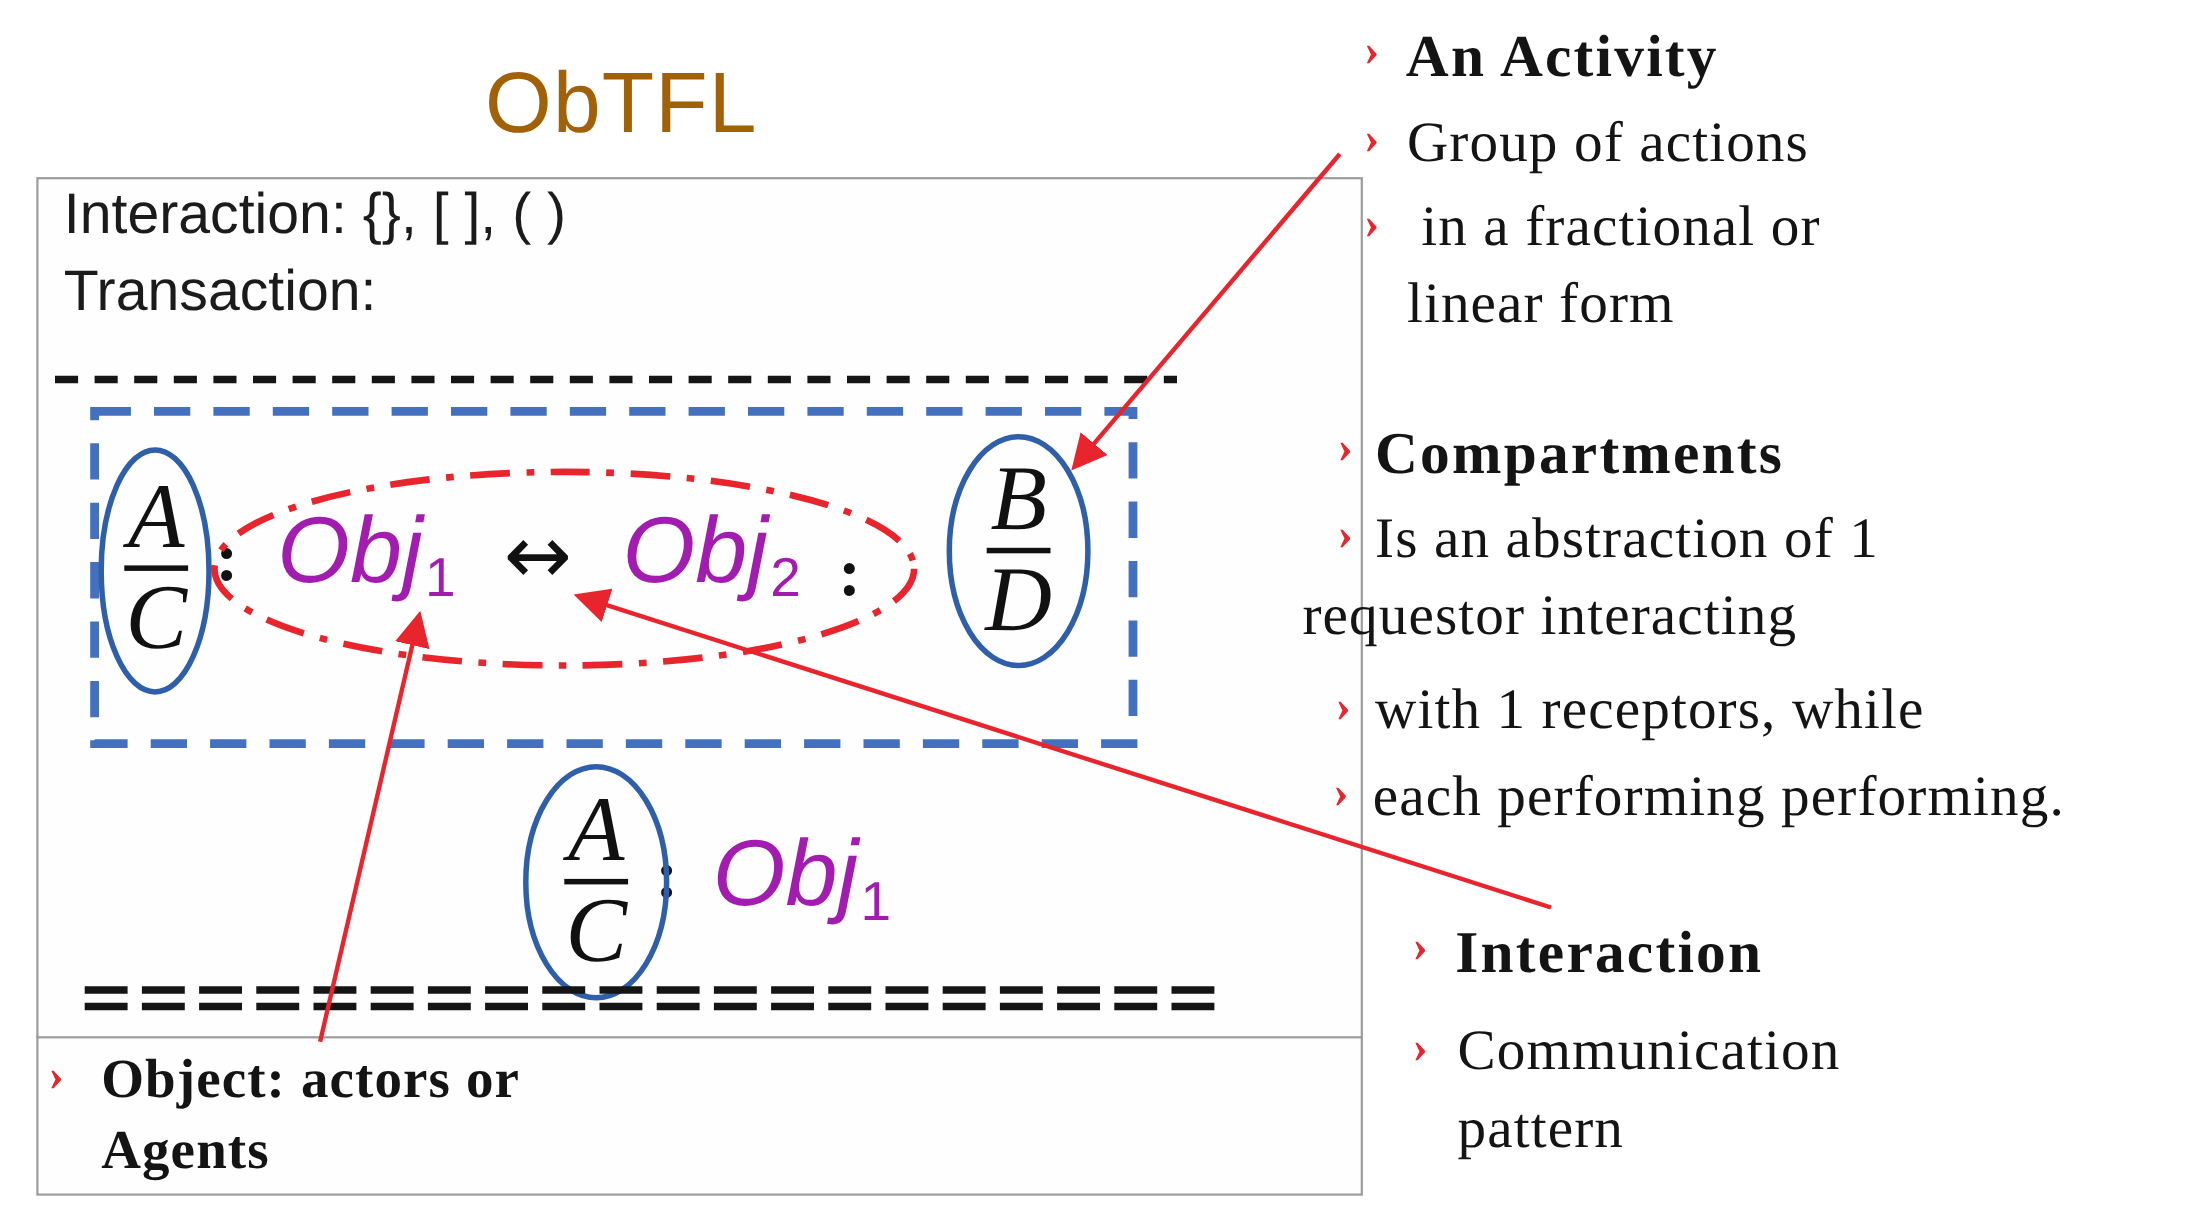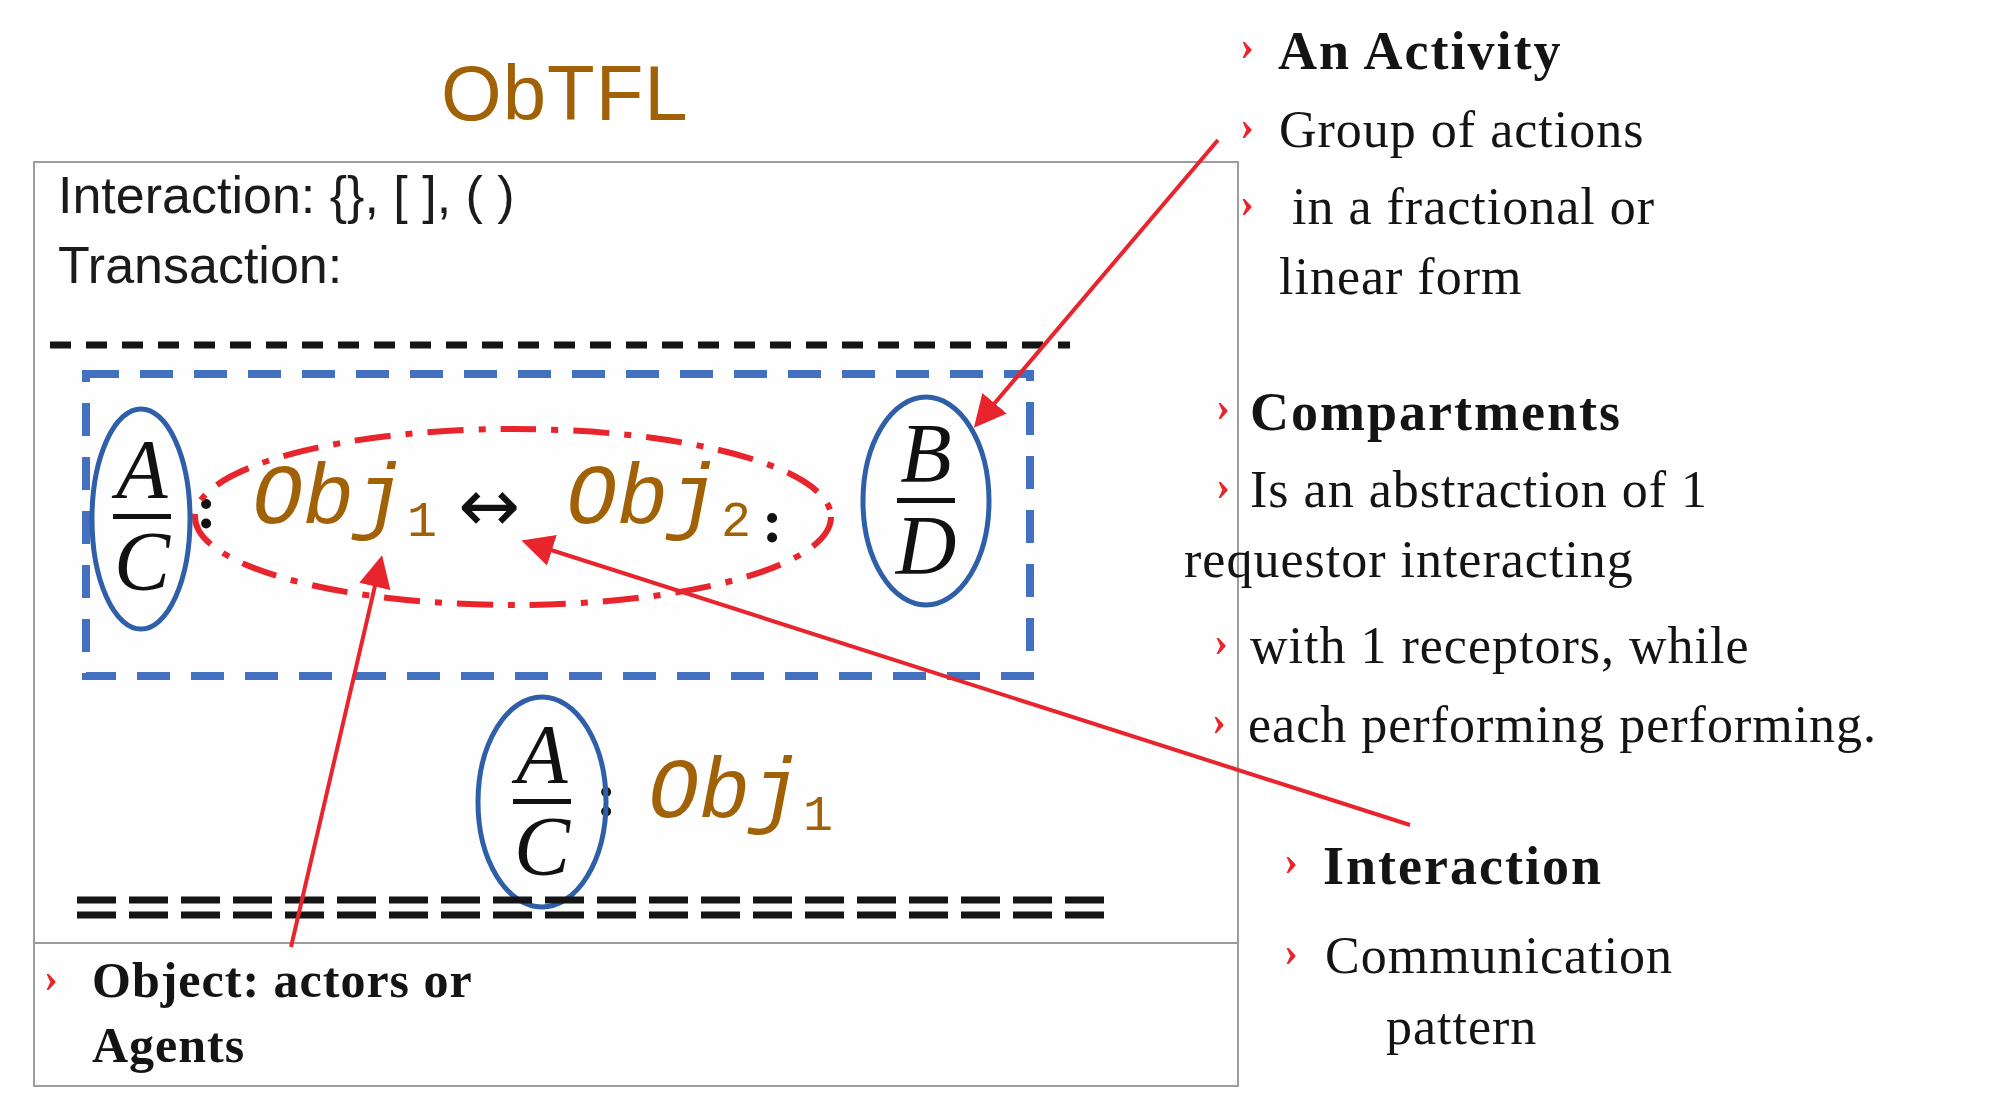--- a/index.html
+++ b/index.html
@@ -30,22 +30,22 @@
   }
 
   
   .frac {
     display:flex; flex-direction:column; align-items:center;
     font-family:"Liberation Serif", serif; font-style:italic;
     font-size:84px; line-height:0.82; color:#111;
   }
   .frac .bar { width:58px; height:5px; background:#111; margin:9px 0; }
   .mathtxt {
-    font-family:Liberation Mono, monospace; font-style:italic;
-    font-size:85px; line-height:1; color:#a16207; white-space:nowrap;
+    font-family:Liberation Sans, sans-serif; font-style:italic;
+    font-size:85px; line-height:1; color:#a21caf; white-space:nowrap;
   }
   .mathtxt .sub {
     font-size:50px; font-style:normal; vertical-align:-0.25em; margin-left:2px;
   }
   .mcolon {
     font-family:"Liberation Serif", serif; font-weight:bold;
     font-size:62px; line-height:1; color:#111;
   }
   .harr { font-family:"DejaVu Sans", sans-serif; font-size:74px; line-height:1; color:#111; }
 
@@ -155,21 +155,21 @@
   </div>
 
   <div class="abs rline" style="left:1284px; top:835px">
     <span class="blt" style="width:39px">›</span>
     <span class="txt bold">Interaction</span>
   </div>
   <div class="abs rline" style="left:1284px; top:926px">
     <span class="blt" style="width:41px">›</span>
     <span class="txt">Communication</span>
   </div>
-  <div class="abs rline" style="left:1386px; top:997px">
+  <div class="abs rline" style="left:1325px; top:997px">
     <span class="txt">pattern</span>
   </div>
 
   <svg class="abs overlay" width="2010" height="1119" viewBox="0 0 2010 1119">
     <defs>
       <marker id="ah" viewBox="0 0 10 10" refX="8.5" refY="5" markerWidth="8" markerHeight="8" orient="auto-start-reverse">
         <path d="M0,0 L10,5 L0,10 z" fill="#e8242c"></path>
       </marker>
     </defs>
 

